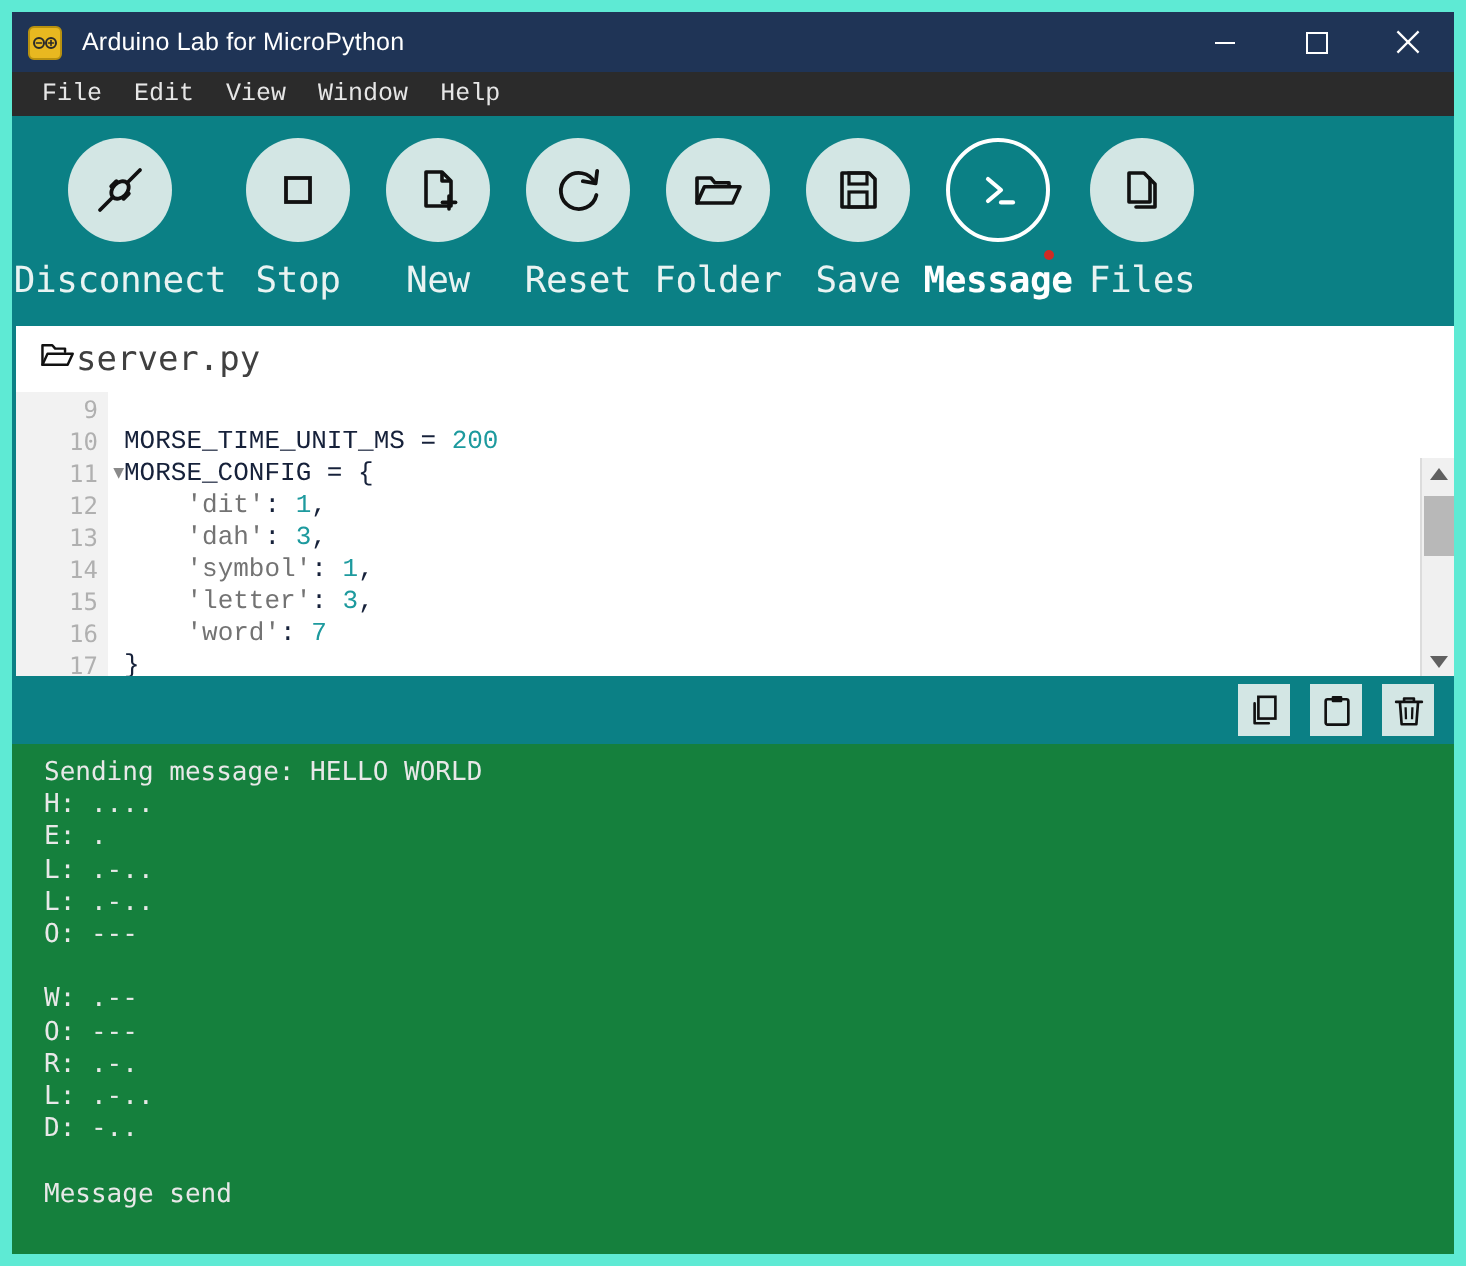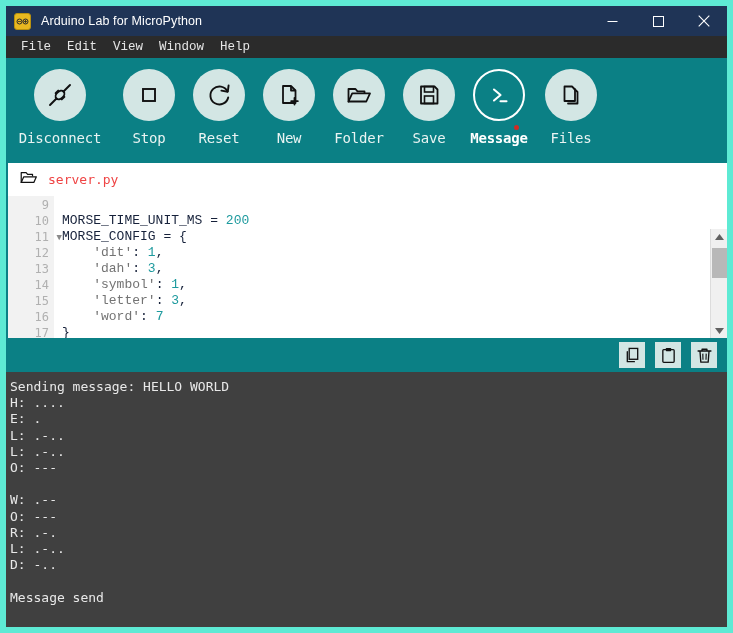--- a/index.html
+++ b/index.html
@@ -118,21 +118,21 @@
     justify-content: center;
     box-sizing: border-box;
   }
   .tb-circle.active {
     background: transparent;
     border: 2px solid #ffffff;
   }
   .tb-label {
     margin-top: 9px;
     font-family: "DejaVu Sans Mono", monospace;
-    font-size: 14px;
+    font-size: 18px;
     color: #e9f3f2;
     letter-spacing: -0.2px;
     white-space: nowrap;
     position: relative;
   }
   .tb-label.active {
     color: #ffffff;
     font-weight: bold;
   }
   .red-dot {
@@ -161,23 +161,22 @@
     height: 33px;
     display: flex;
     align-items: center;
     flex: 0 0 auto;
     padding-left: 12px;
     background: #ffffff;
   }
   .tab-folder-icon { display:block; }
   .tab-name {
     font-family: "DejaVu Sans Mono", monospace;
-    font-size: 13px;
-    color: #ef4444;
-    margin-left: 10px;
+    font-size: 17px;
+    color: #404040;
   }
   .code-area {
     flex: 1 1 auto;
     display: flex;
     overflow: hidden;
     position: relative;
     background: #ffffff;
   }
   .gutter {
     width: 46px;
@@ -274,22 +273,22 @@
     display: flex;
     align-items: center;
     justify-content: center;
     box-sizing: border-box;
   }
   .tt-btn svg { display:block; }
 
   
   .terminal {
     flex: 1 1 auto;
-    background: #404040;
-    padding: 7px 8px 0 4px;
+    background: #15803d;
+    padding: 7px 8px 0 16px;
     box-sizing: border-box;
     overflow: hidden;
   }
   .term-line {
     font-family: "DejaVu Sans Mono", monospace;
     font-size: 13px;
     line-height: 16.2px;
     color: #e8e8e8;
     white-space: pre;
     min-height: 16.2px;
@@ -366,38 +365,38 @@
       <div class="tb-circle">
         <svg width="26" height="26" viewBox="0 0 26 26" aria-hidden="true">
           <rect x="7" y="7" width="12" height="12" fill="none" stroke="#111111" stroke-width="1.9"></rect>
         </svg>
       </div>
       <div class="tb-label">Stop</div>
     </div>
 
     <div class="tb-btn">
       <div class="tb-circle">
-        <svg width="27" height="27" viewBox="0 0 27 27" aria-hidden="true">
-          <path d="M21.5 9.5 A9 9 0 1 0 22.2 15.5" fill="none" stroke="#111111" stroke-width="1.9" stroke-linecap="round"></path>
-          <polyline points="15.4,8.6 21.8,9.7 22.6,3.4" fill="none" stroke="#111111" stroke-width="1.9" stroke-linecap="round" stroke-linejoin="round"></polyline>
-        </svg>
-      </div>
-      <div class="tb-label">Reset</div>
-    </div>
-
-    <div class="tb-btn">
-      <div class="tb-circle">
         <svg width="26" height="26" viewBox="0 0 26 26" aria-hidden="true">
           <path d="M7 4 h8 l4.5 4.5 V21 H7 Z" fill="none" stroke="#111111" stroke-width="1.8" stroke-linejoin="round"></path>
           <path d="M15 4 v4.5 h4.5" fill="none" stroke="#111111" stroke-width="1.8" stroke-linejoin="round"></path>
           <line x1="18.5" y1="16" x2="18.5" y2="22.5" stroke="#111111" stroke-width="1.8" stroke-linecap="round"></line>
           <line x1="15.2" y1="19.2" x2="21.8" y2="19.2" stroke="#111111" stroke-width="1.8" stroke-linecap="round"></line>
         </svg>
       </div>
       <div class="tb-label">New</div>
+    </div>
+
+    <div class="tb-btn">
+      <div class="tb-circle">
+        <svg width="27" height="27" viewBox="0 0 27 27" aria-hidden="true">
+          <path d="M21.5 9.5 A9 9 0 1 0 22.2 15.5" fill="none" stroke="#111111" stroke-width="1.9" stroke-linecap="round"></path>
+          <polyline points="15.4,8.6 21.8,9.7 22.6,3.4" fill="none" stroke="#111111" stroke-width="1.9" stroke-linecap="round" stroke-linejoin="round"></polyline>
+        </svg>
+      </div>
+      <div class="tb-label">Reset</div>
     </div>
 
     <div class="tb-btn">
       <div class="tb-circle">
         <svg width="28" height="28" viewBox="0 0 28 28" aria-hidden="true">
           <path d="M3.5 20.5 V8 h7 l2 2.4 h7 V12" fill="none" stroke="#111111" stroke-width="1.8" stroke-linejoin="round" stroke-linecap="round"></path>
           <path d="M3.5 20.5 L7.2 12.4 H25 L21.3 20.5 Z" fill="none" stroke="#111111" stroke-width="1.8" stroke-linejoin="round"></path>
         </svg>
       </div>
       <div class="tb-label">Folder</div>

